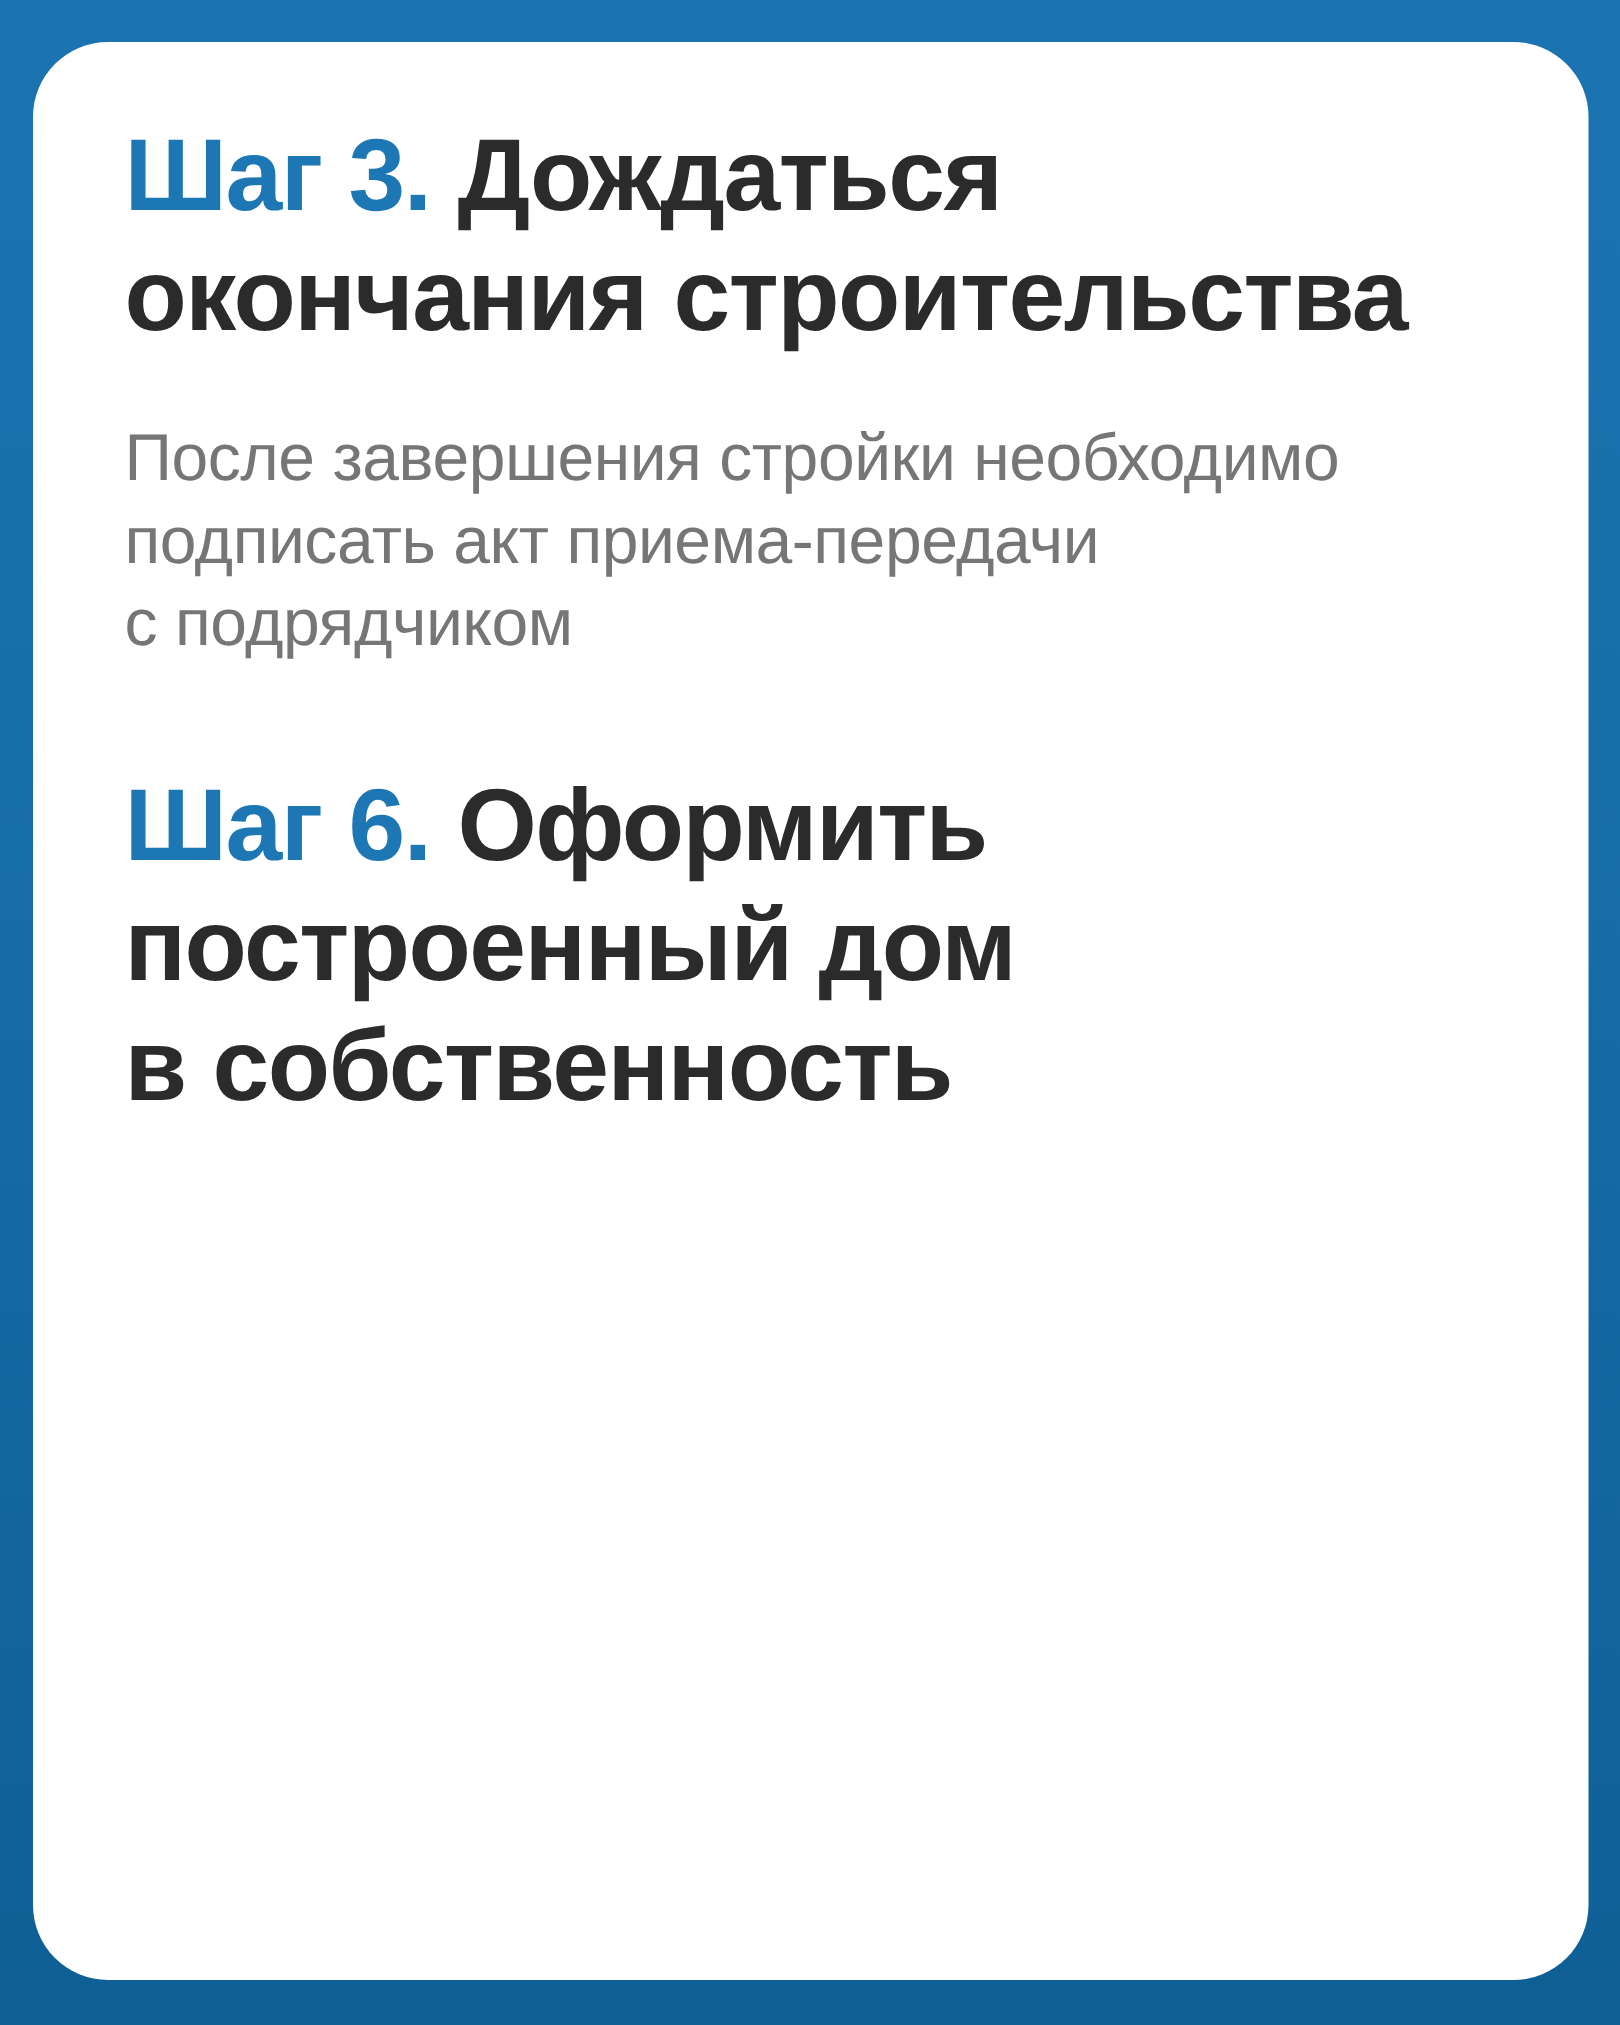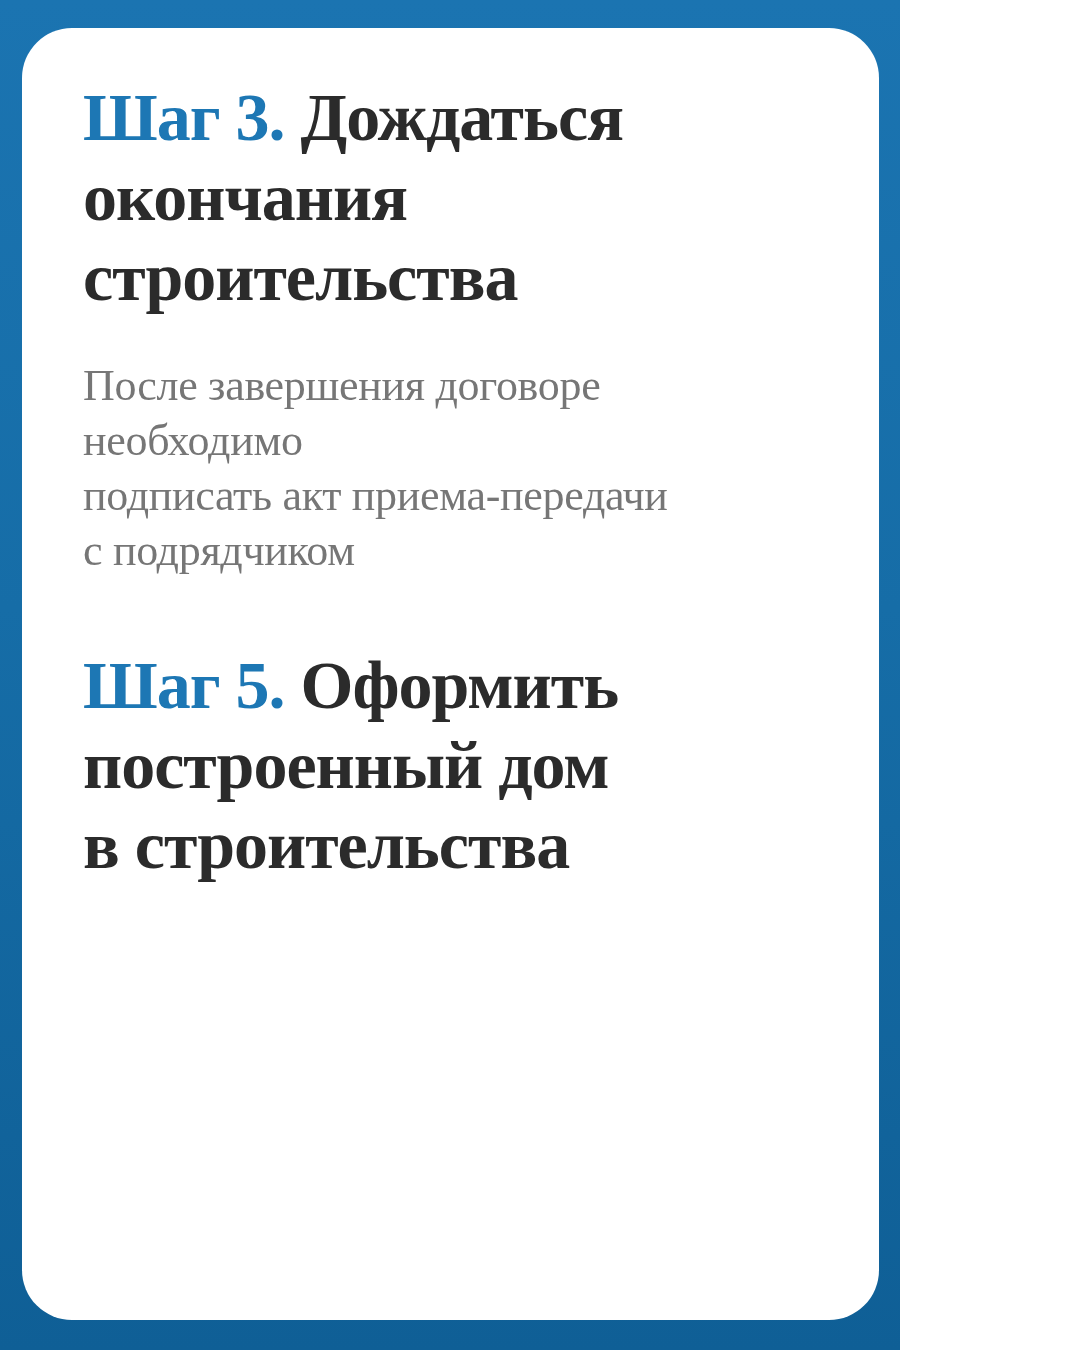--- a/index.html
+++ b/index.html
@@ -1,25 +1,25 @@
 <!DOCTYPE html>
 <html lang="ru"><head>
 <meta charset="utf-8">
 <style>
   html, body {
     margin: 0;
     padding: 0;
   }
   .frame {
     position: relative;
-    width: 900px;
+    width: 1080px;
     height: 1350px;
     overflow: hidden;
     background: linear-gradient(180deg, #1b74b1 0%, #166da7 45%, #0f5f96 100%);
-    font-family: Liberation Serif, serif;
+    font-family: Liberation Sans, sans-serif;
   }
   .card {
     position: absolute;
     left: 22px;
     top: 28px;
     right: 21px;
     bottom: 30px;
     background: #ffffff;
     border-radius: 50px;
     box-sizing: border-box;
@@ -55,25 +55,25 @@
 </style>
 </head>
 <body>
 
 <div class="frame">
   <div class="card">
 
     <section class="step">
       <h2 class="step-heading"><span class="label">Шаг 3.</span> <span class="title">Дождаться
 окончания строительства</span></h2>
-      <p class="step-body">После завершения договоре необходимо
+      <p class="step-body">После завершения стройки необходимо
 подписать акт приема-передачи
 с подрядчиком</p>
     </section>
 
     <section class="step">
-      <h2 class="step-heading"><span class="label">Шаг 5.</span> <span class="title">Оформить
+      <h2 class="step-heading"><span class="label">Шаг 6.</span> <span class="title">Оформить
 построенный дом
-в строительства</span></h2>
+в собственность</span></h2>
     </section>
 
   </div>
 </div>
 
 </body></html>

